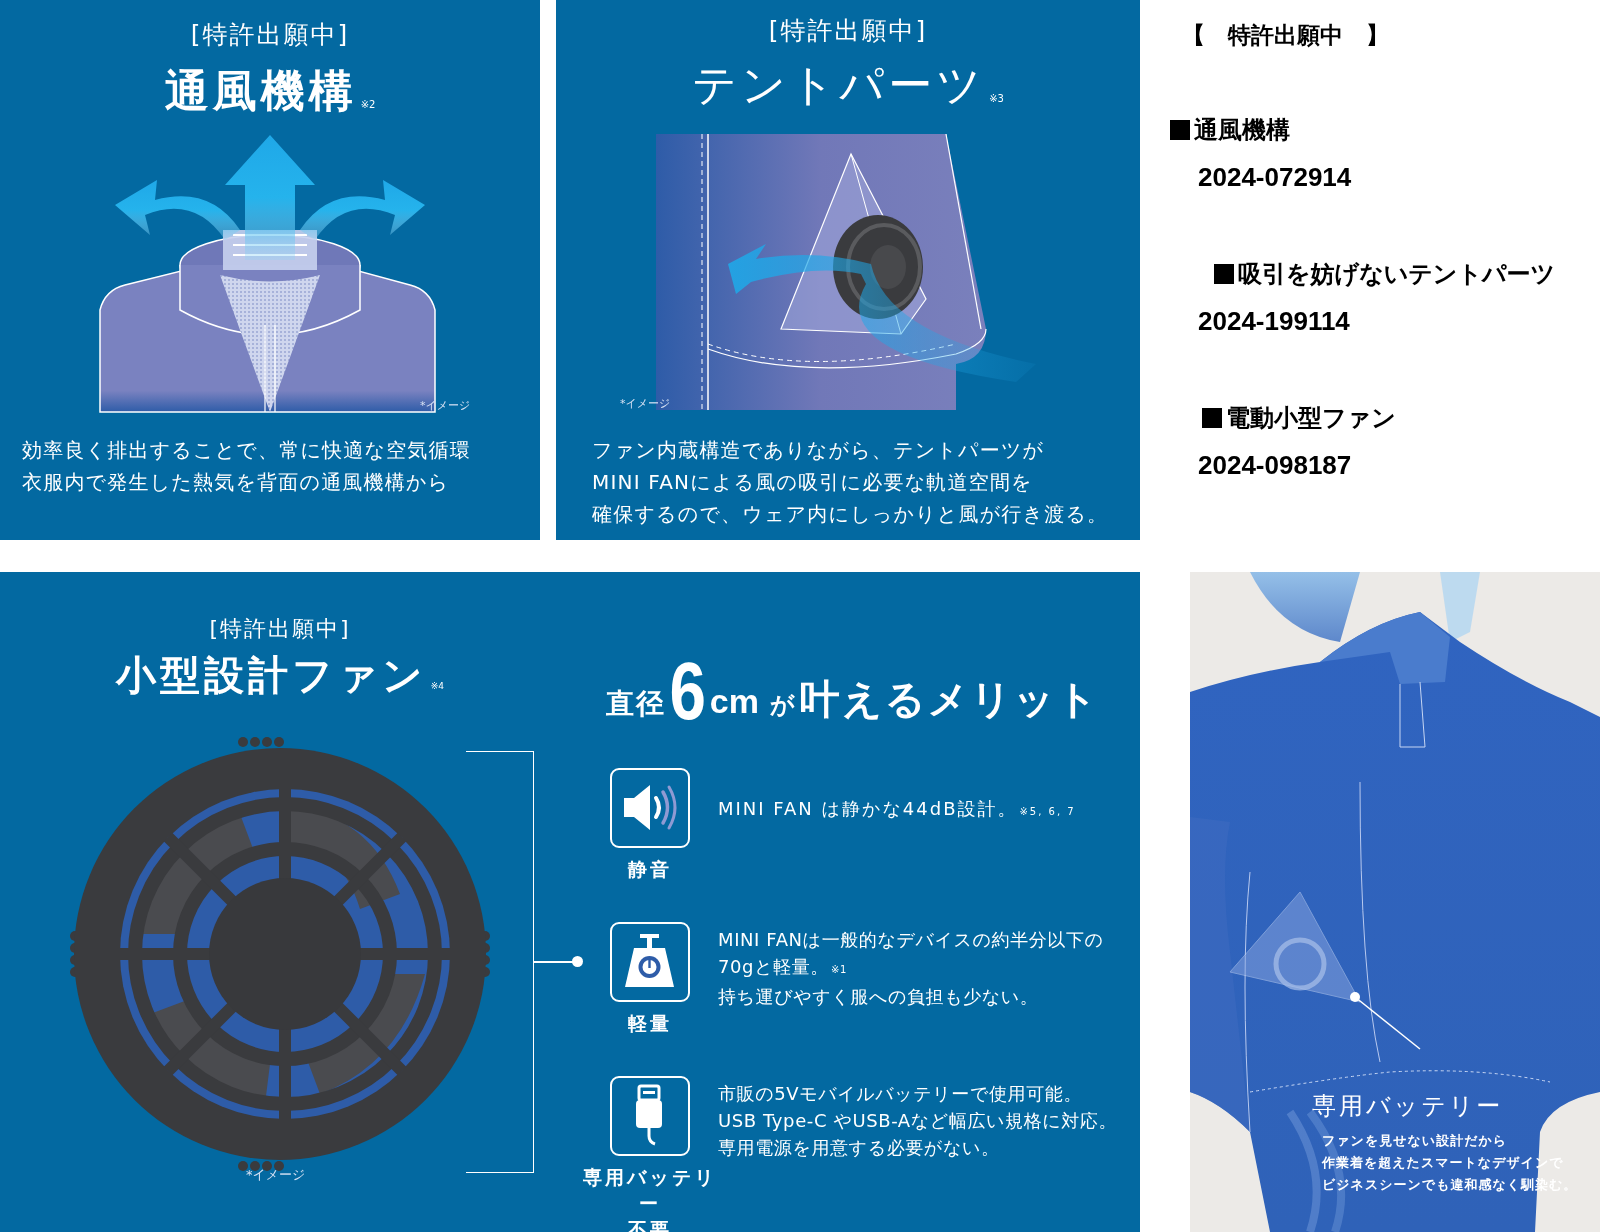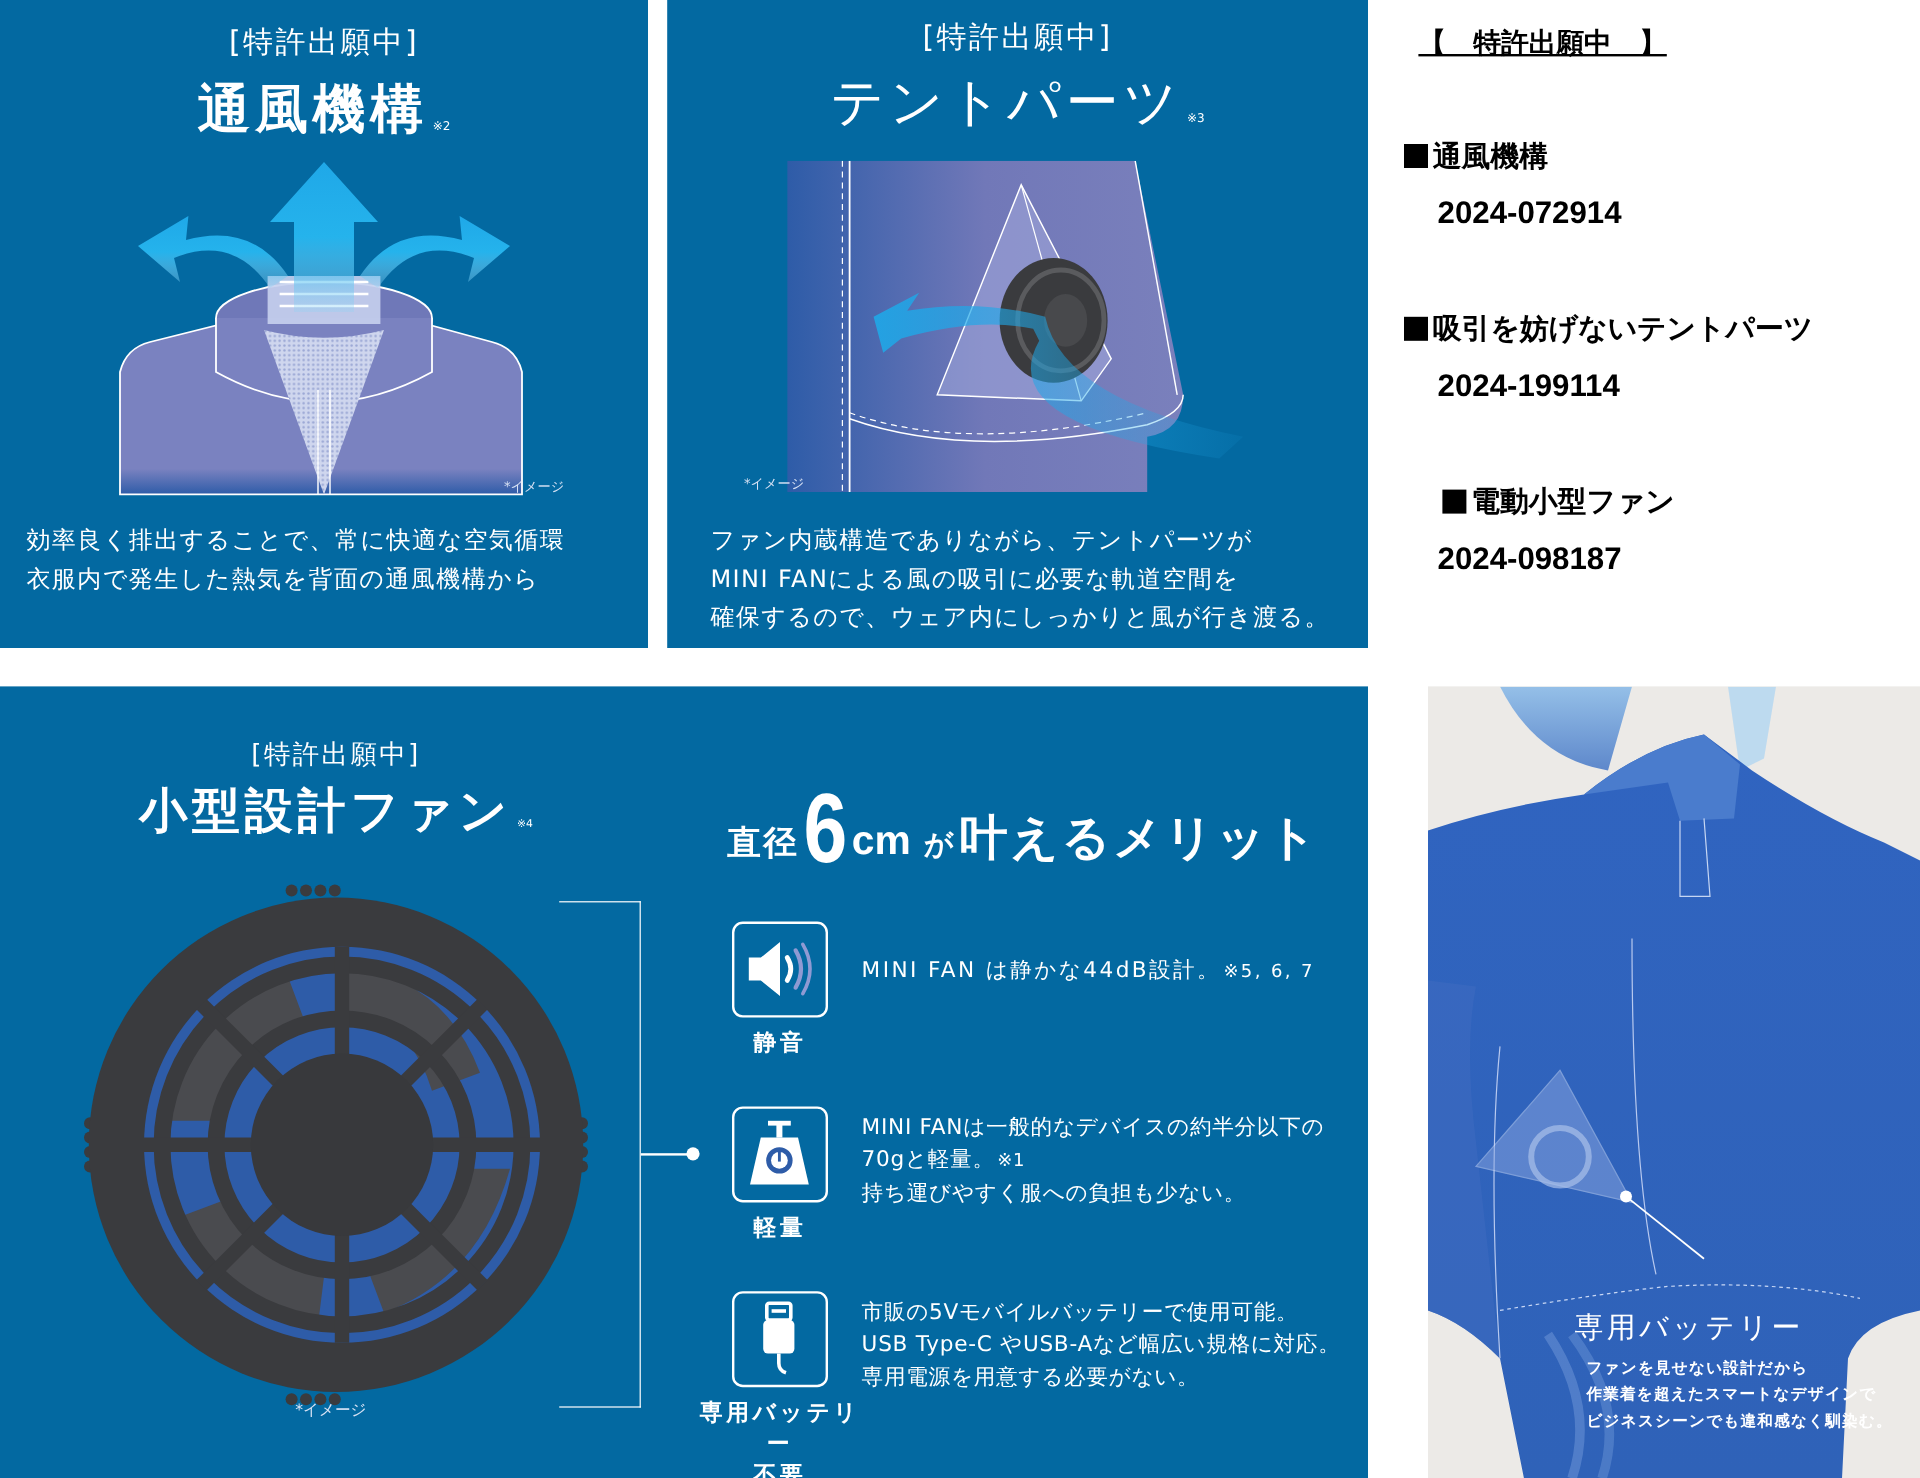--- a/index.html
+++ b/index.html
@@ -13,31 +13,31 @@
   #photo { position: absolute; left: 1190px; top: 572px; width: 410px; height: 660px; background: #eceae7; overflow: hidden; }
   #patents { position: absolute; left: 1162px; top: 0; width: 438px; height: 540px; background: #fff; color: #000; }
 
   .badge { position: absolute; left: 0; width: 100%; text-align: center; font-size: 25px; letter-spacing: 2px; font-weight: 400; }
   .title { position: absolute; left: 0; width: 100%; text-align: center; font-size: 44px; font-weight: 700; letter-spacing: 4px; }
   .title .note { font-size: 10px; font-weight: 400; letter-spacing: 0; margin-left: 4px; vertical-align: -2px; }
   .desc { position: absolute; font-size: 20px; line-height: 32px; letter-spacing: 1.2px; }
   .image-note { position: absolute; font-size: 11px; color: #d9e3f5; }
 
   
-  #patents .hdr { position: absolute; left: 20px; top: 20px; font-size: 23px; font-weight: 700; white-space: pre; text-decoration: underline; }
+  #patents .hdr { position: absolute; left: 20px; top: 20px; font-size: 23px; font-weight: 700; white-space: pre; }
   #patents .item { position: absolute; left: 8px; font-size: 24px; font-weight: 700; }
   #patents .item .sq { display: inline-block; width: 20px; height: 20px; background: #000; margin-right: 4px; vertical-align: -2px; }
   #patents .num { position: absolute; left: 36px; font-size: 26px; font-weight: 700; font-family: "Liberation Sans", sans-serif; }
 
   
   .bigline { position: absolute; left: 606px; top: 650px; white-space: nowrap; }
   .feat-box { position: absolute; left: 610px; width: 80px; height: 80px; border: 2.5px solid #fff; border-radius: 9px; }
   .feat-label { position: absolute; width: 150px; text-align: center; font-size: 19px; font-weight: 700; letter-spacing: 3px; line-height: 26px; }
   .feat-text { position: absolute; left: 718px; font-size: 18px; line-height: 27px; letter-spacing: 0.6px; white-space: nowrap; }
-  .feat-text .note { font-size: 15px; margin-left: 2px; }
+  .feat-text .note { font-size: 10px; margin-left: 2px; }
   .bracket { position: absolute; left: 466px; top: 751px; width: 68px; height: 422px; border-top: 1.5px solid #fff; border-right: 1.5px solid #fff; border-bottom: 1.5px solid #fff; }
   .bracket-stub { position: absolute; left: 534px; top: 961px; width: 42px; height: 1.5px; background: #fff; }
   .bracket-dot { position: absolute; left: 572px; top: 956px; width: 11px; height: 11px; border-radius: 50%; background: #fff; }
 
   .photo-title { position: absolute; left: 1312px; top: 1090px; font-size: 24px; letter-spacing: 3px; font-weight: 400; }
   .photo-text { position: absolute; left: 1322px; top: 1130px; font-size: 13px; line-height: 22px; font-weight: 700; letter-spacing: 1px; }
 </style>
 </head>
 <body>
 
@@ -116,21 +116,21 @@
     <div>ファン内蔵構造でありながら、テントパーツが</div>
     <div>MINI FANによる風の吸引に必要な軌道空間を</div>
     <div>確保するので、ウェア内にしっかりと風が行き渡る。</div>
   </div>
 </div>
 
 <div id="patents">
   <div class="hdr">【　特許出願中　】</div>
   <div class="item" style="top:114px;"><span class="sq"></span><span>通風機構</span></div>
   <div class="num" style="top:162px;">2024-072914</div>
-  <div class="item" style="top:258px;"><span class="sq"></span><span>吸引を妨げないテントパーツ</span></div>
+  <div class="item" style="top:258px;margin-left:44px;"><span class="sq"></span><span>吸引を妨げないテントパーツ</span></div>
   <div class="num" style="top:306px;">2024-199114</div>
   <div class="item" style="top:402px;padding-left:32px;"><span class="sq"></span><span>電動小型ファン</span></div>
   <div class="num" style="top:450px;">2024-098187</div>
 </div>
 
 <div class="panel" id="p3">
   <div style="position:absolute;left:0;top:42px;width:560px;text-align:center;font-size:22px;letter-spacing:2px;">[特許出願中]</div>
   <div style="position:absolute;left:0;top:76px;width:560px;text-align:center;font-size:40px;font-weight:700;letter-spacing:4px;"><span>小型設計ファン</span><span style="font-size:9px;font-weight:400;letter-spacing:0;margin-left:4px;">※4</span></div>
 
   <svg style="position:absolute;left:70px;top:162px;" width="420" height="440" viewBox="0 0 420 440">

